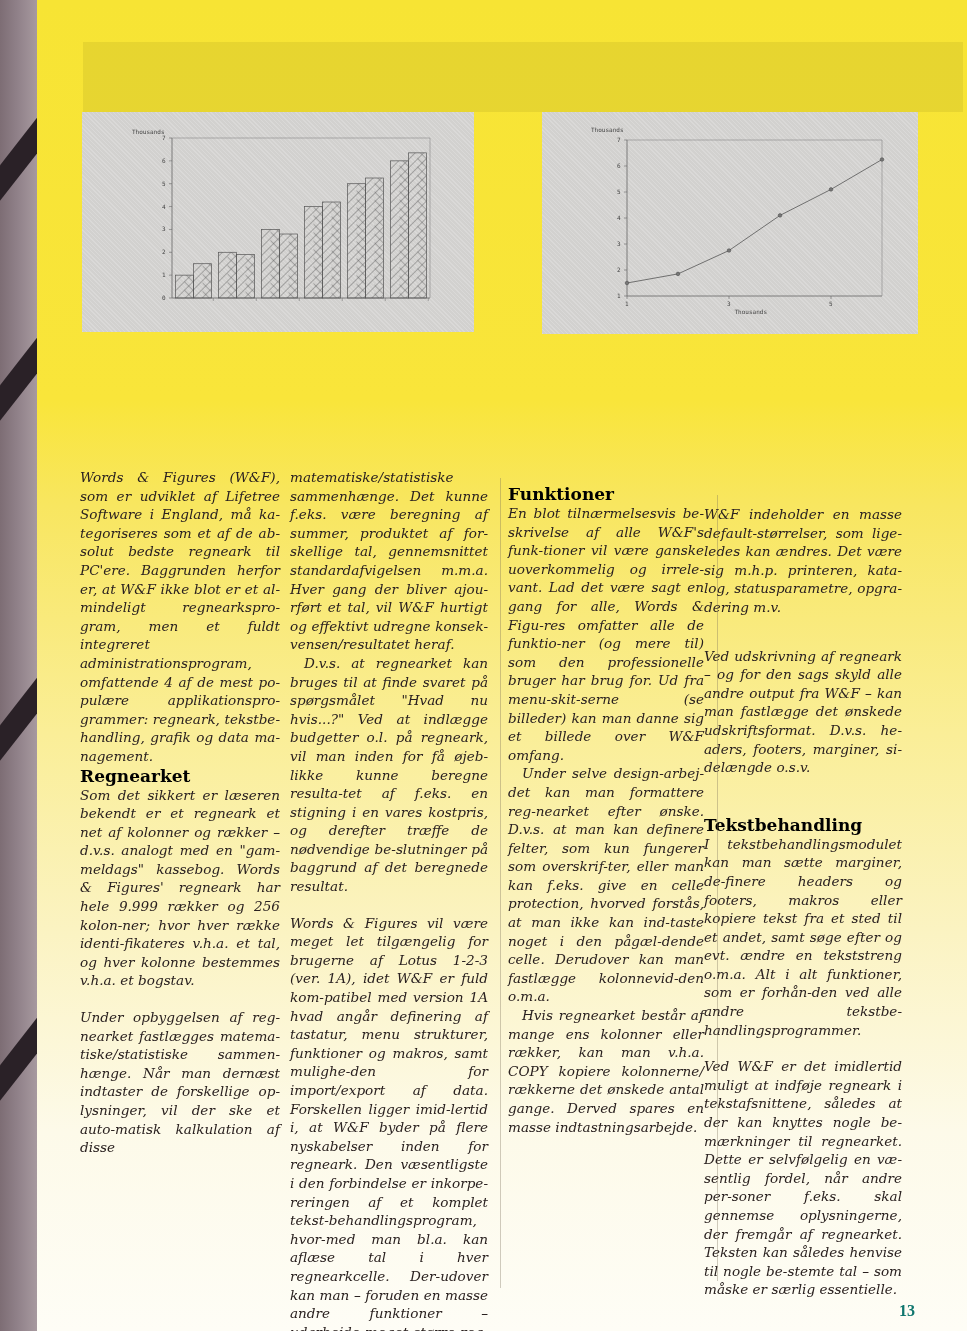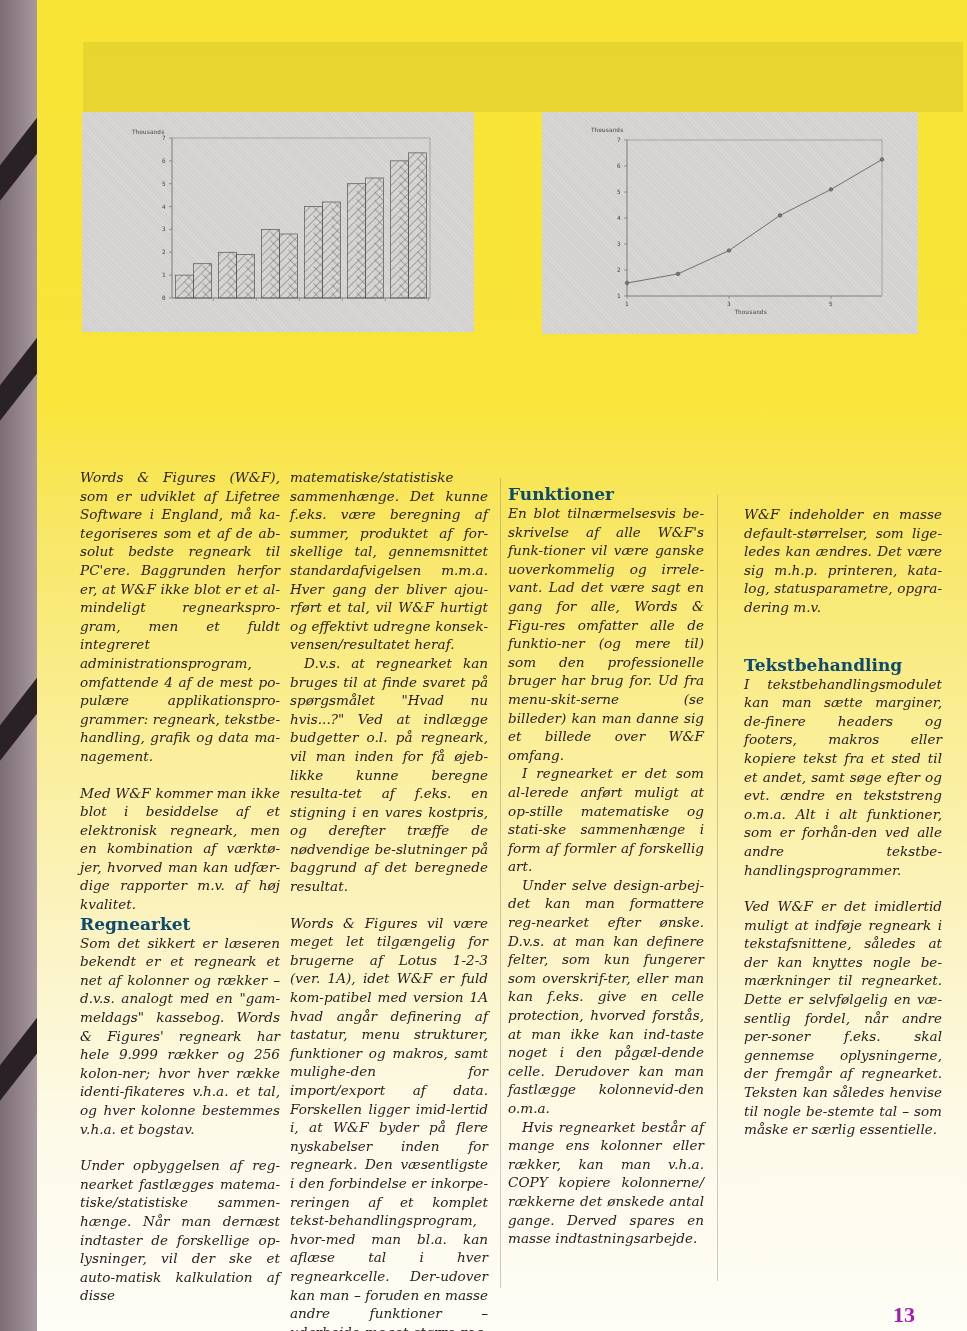--- a/index.html
+++ b/index.html
@@ -38,32 +38,32 @@
 
   .col {
     position:absolute; font-size:13.6px; line-height:18.6px; color:#2a2120;
     text-align:justify; hyphens:manual;
   }
   .col p { margin:0;font-style:italic; }
   .col p.indent { text-indent:14px; }
   .col p + p.gap { margin-top:18px; }
   .col h2 {
     font-family:"DejaVu Serif", serif; font-weight:bold; font-size:17px;
-    margin:0; line-height:20px; color:#0c4a6e;
+    margin:0; line-height:20px; color:#000000;
   }
   #col1 { left:80px; top:468px; width:200px; }
   #col2 { left:290px; top:468px; width:198px; }
   #col3 { left:508px; top:484px; width:196px; }
-  #col4 { left:744px; top:505px; width:198px; }
+  #col4 { left:704px; top:505px; width:198px; }
   .ruled {
     position:absolute; border-left:1px solid rgba(120,110,90,0.35);
   }
   .page-number {
     position:absolute; right:52px; top:1302px; font-family:"Liberation Serif", serif;
-    font-weight:bold; font-size:22px; color:#a21caf;
+    font-weight:bold; font-size:16px; color:#0f766e;
   }
 </style>
 </head>
 <body>
 
 <div class="spine">
   <div class="stripe" style="top:140px"></div>
   <div class="stripe" style="top:360px"></div>
   <div class="stripe" style="top:700px"></div>
   <div class="stripe" style="top:1040px"></div>
@@ -169,42 +169,41 @@
       <circle cx="136" cy="161.9" r="1.8" fill="#777" stroke="#444" stroke-width="0.5"></circle>
       <circle cx="187" cy="138.5" r="1.8" fill="#777" stroke="#444" stroke-width="0.5"></circle>
       <circle cx="238" cy="103.4" r="1.8" fill="#777" stroke="#444" stroke-width="0.5"></circle>
       <circle cx="289" cy="77.40000000000002" r="1.8" fill="#777" stroke="#444" stroke-width="0.5"></circle>
       <circle cx="340" cy="47.5" r="1.8" fill="#777" stroke="#444" stroke-width="0.5"></circle>
     </svg>
 </div>
 
 <div class="col" id="col1">
   <p>Words &amp; Figures (W&amp;F), som er udviklet af Lifetree Software i England, må ka-tegoriseres som et af de ab-solut bedste regneark til PC'ere. Baggrunden herfor er, at W&amp;F ikke blot er et al-mindeligt regnearkspro-gram, men et fuldt integreret administrationsprogram, omfattende 4 af de mest po-pulære applikationspro-grammer: regneark, tekstbe-handling, grafik og data ma-nagement.</p>
-  <p class="gap">Med W&amp;F kommer man ikke blot i besiddelse af et elektronisk regneark, men en kombination af værktø-jer, hvorved man kan udfær-dige rapporter m.v. af høj kvalitet.</p>
   <h2 style="">Regnearket</h2>
   <p>Som det sikkert er læseren bekendt er et regneark et net af kolonner og rækker – d.v.s. analogt med en "gam-meldags" kassebog. Words &amp; Figures' regneark har hele 9.999 rækker og 256 kolon-ner; hvor hver række identi-fikateres v.h.a. et tal, og hver kolonne bestemmes v.h.a. et bogstav.</p>
   <p class="gap">Under opbyggelsen af reg-nearket fastlægges matema-tiske/statistiske sammen-hænge. Når man dernæst indtaster de forskellige op-lysninger, vil der ske et auto-matisk kalkulation af disse</p>
 </div>
 
 <div class="col" id="col2">
   <p>matematiske/statistiske sammenhænge. Det kunne f.eks. være beregning af summer, produktet af for-skellige tal, gennemsnittet standardafvigelsen m.m.a. Hver gang der bliver ajou-rført et tal, vil W&amp;F hurtigt og effektivt udregne konsek-vensen/resultatet heraf.</p>
   <p class="indent">D.v.s. at regnearket kan bruges til at finde svaret på spørgsmålet "Hvad nu hvis...?" Ved at indlægge budgetter o.l. på regneark, vil man inden for få øjeb-likke kunne beregne resulta-tet af f.eks. en stigning i en vares kostpris, og derefter træffe de nødvendige be-slutninger på baggrund af det beregnede resultat.</p>
   <p class="gap">Words &amp; Figures vil være meget let tilgængelig for brugerne af Lotus 1-2-3 (ver. 1A), idet W&amp;F er fuld kom-patibel med version 1A hvad angår definering af tastatur, menu strukturer, funktioner og makros, samt mulighe-den for import/export af data. Forskellen ligger imid-lertid i, at W&amp;F byder på flere nyskabelser inden for regneark. Den væsentligste i den forbindelse er inkorpe-reringen af et komplet tekst-behandlingsprogram, hvor-med man bl.a. kan aflæse tal i hver regnearkcelle. Der-udover kan man – foruden en masse andre funktioner – udarbejde meget større reg-neark.</p>
 </div>
 
 <div class="col" id="col3">
   <h2>Funktioner</h2>
   <p>En blot tilnærmelsesvis be-skrivelse af alle W&amp;F's funk-tioner vil være ganske uoverkommelig og irrele-vant. Lad det være sagt en gang for alle, Words &amp; Figu-res omfatter alle de funktio-ner (og mere til) som den professionelle bruger har brug for. Ud fra menu-skit-serne (se billeder) kan man danne sig et billede over W&amp;F omfang.</p>
-  <p class="indent">I regnearket er det som al-lerede anført muligt at op-stille matematiske og stati-ske sammenhænge i form af formler af forskellig art.</p>
   <p class="indent">Under selve design-arbej-det kan man formattere reg-nearket efter ønske. D.v.s. at man kan definere felter, som kun fungerer som overskrif-ter, eller man kan f.eks. give en celle protection, hvorved forstås, at man ikke kan ind-taste noget i den pågæl-dende celle. Derudover kan man fastlægge kolonnevid-den o.m.a.</p>
   <p class="indent">Hvis regnearket består af mange ens kolonner eller rækker, kan man v.h.a. COPY kopiere kolonnerne/ rækkerne det ønskede antal gange. Derved spares en masse indtastningsarbejde.</p>
 </div>
 
 <div class="col" id="col4">
   <p>W&amp;F indeholder en masse default-størrelser, som lige-ledes kan ændres. Det være sig m.h.p. printeren, kata-log, statusparametre, opgra-dering m.v.</p>
+  <p style="margin-top:30px">Ved udskrivning af regneark – og for den sags skyld alle andre output fra W&amp;F – kan man fastlægge det ønskede udskriftsformat. D.v.s. he-aders, footers, marginer, si-delængde o.s.v.</p>
   <h2 style="margin-top:38px">Tekstbehandling</h2>
   <p>I tekstbehandlingsmodulet kan man sætte marginer, de-finere headers og footers, makros eller kopiere tekst fra et sted til et andet, samt søge efter og evt. ændre en tekststreng o.m.a. Alt i alt funktioner, som er forhån-den ved alle andre tekstbe-handlingsprogrammer.</p>
   <p class="gap">Ved W&amp;F er det imidlertid muligt at indføje regneark i tekstafsnittene, således at der kan knyttes nogle be-mærkninger til regnearket. Dette er selvfølgelig en væ-sentlig fordel, når andre per-soner f.eks. skal gennemse oplysningerne, der fremgår af regnearket. Teksten kan således henvise til nogle be-stemte tal – som måske er særlig essentielle.</p>
 </div>
 
 <div class="ruled" style="left:717px;top:495px;height:786px;"></div>
 <div class="ruled" style="left:500px;top:478px;height:810px;"></div>
 
 <div class="page-number">13</div>
 

